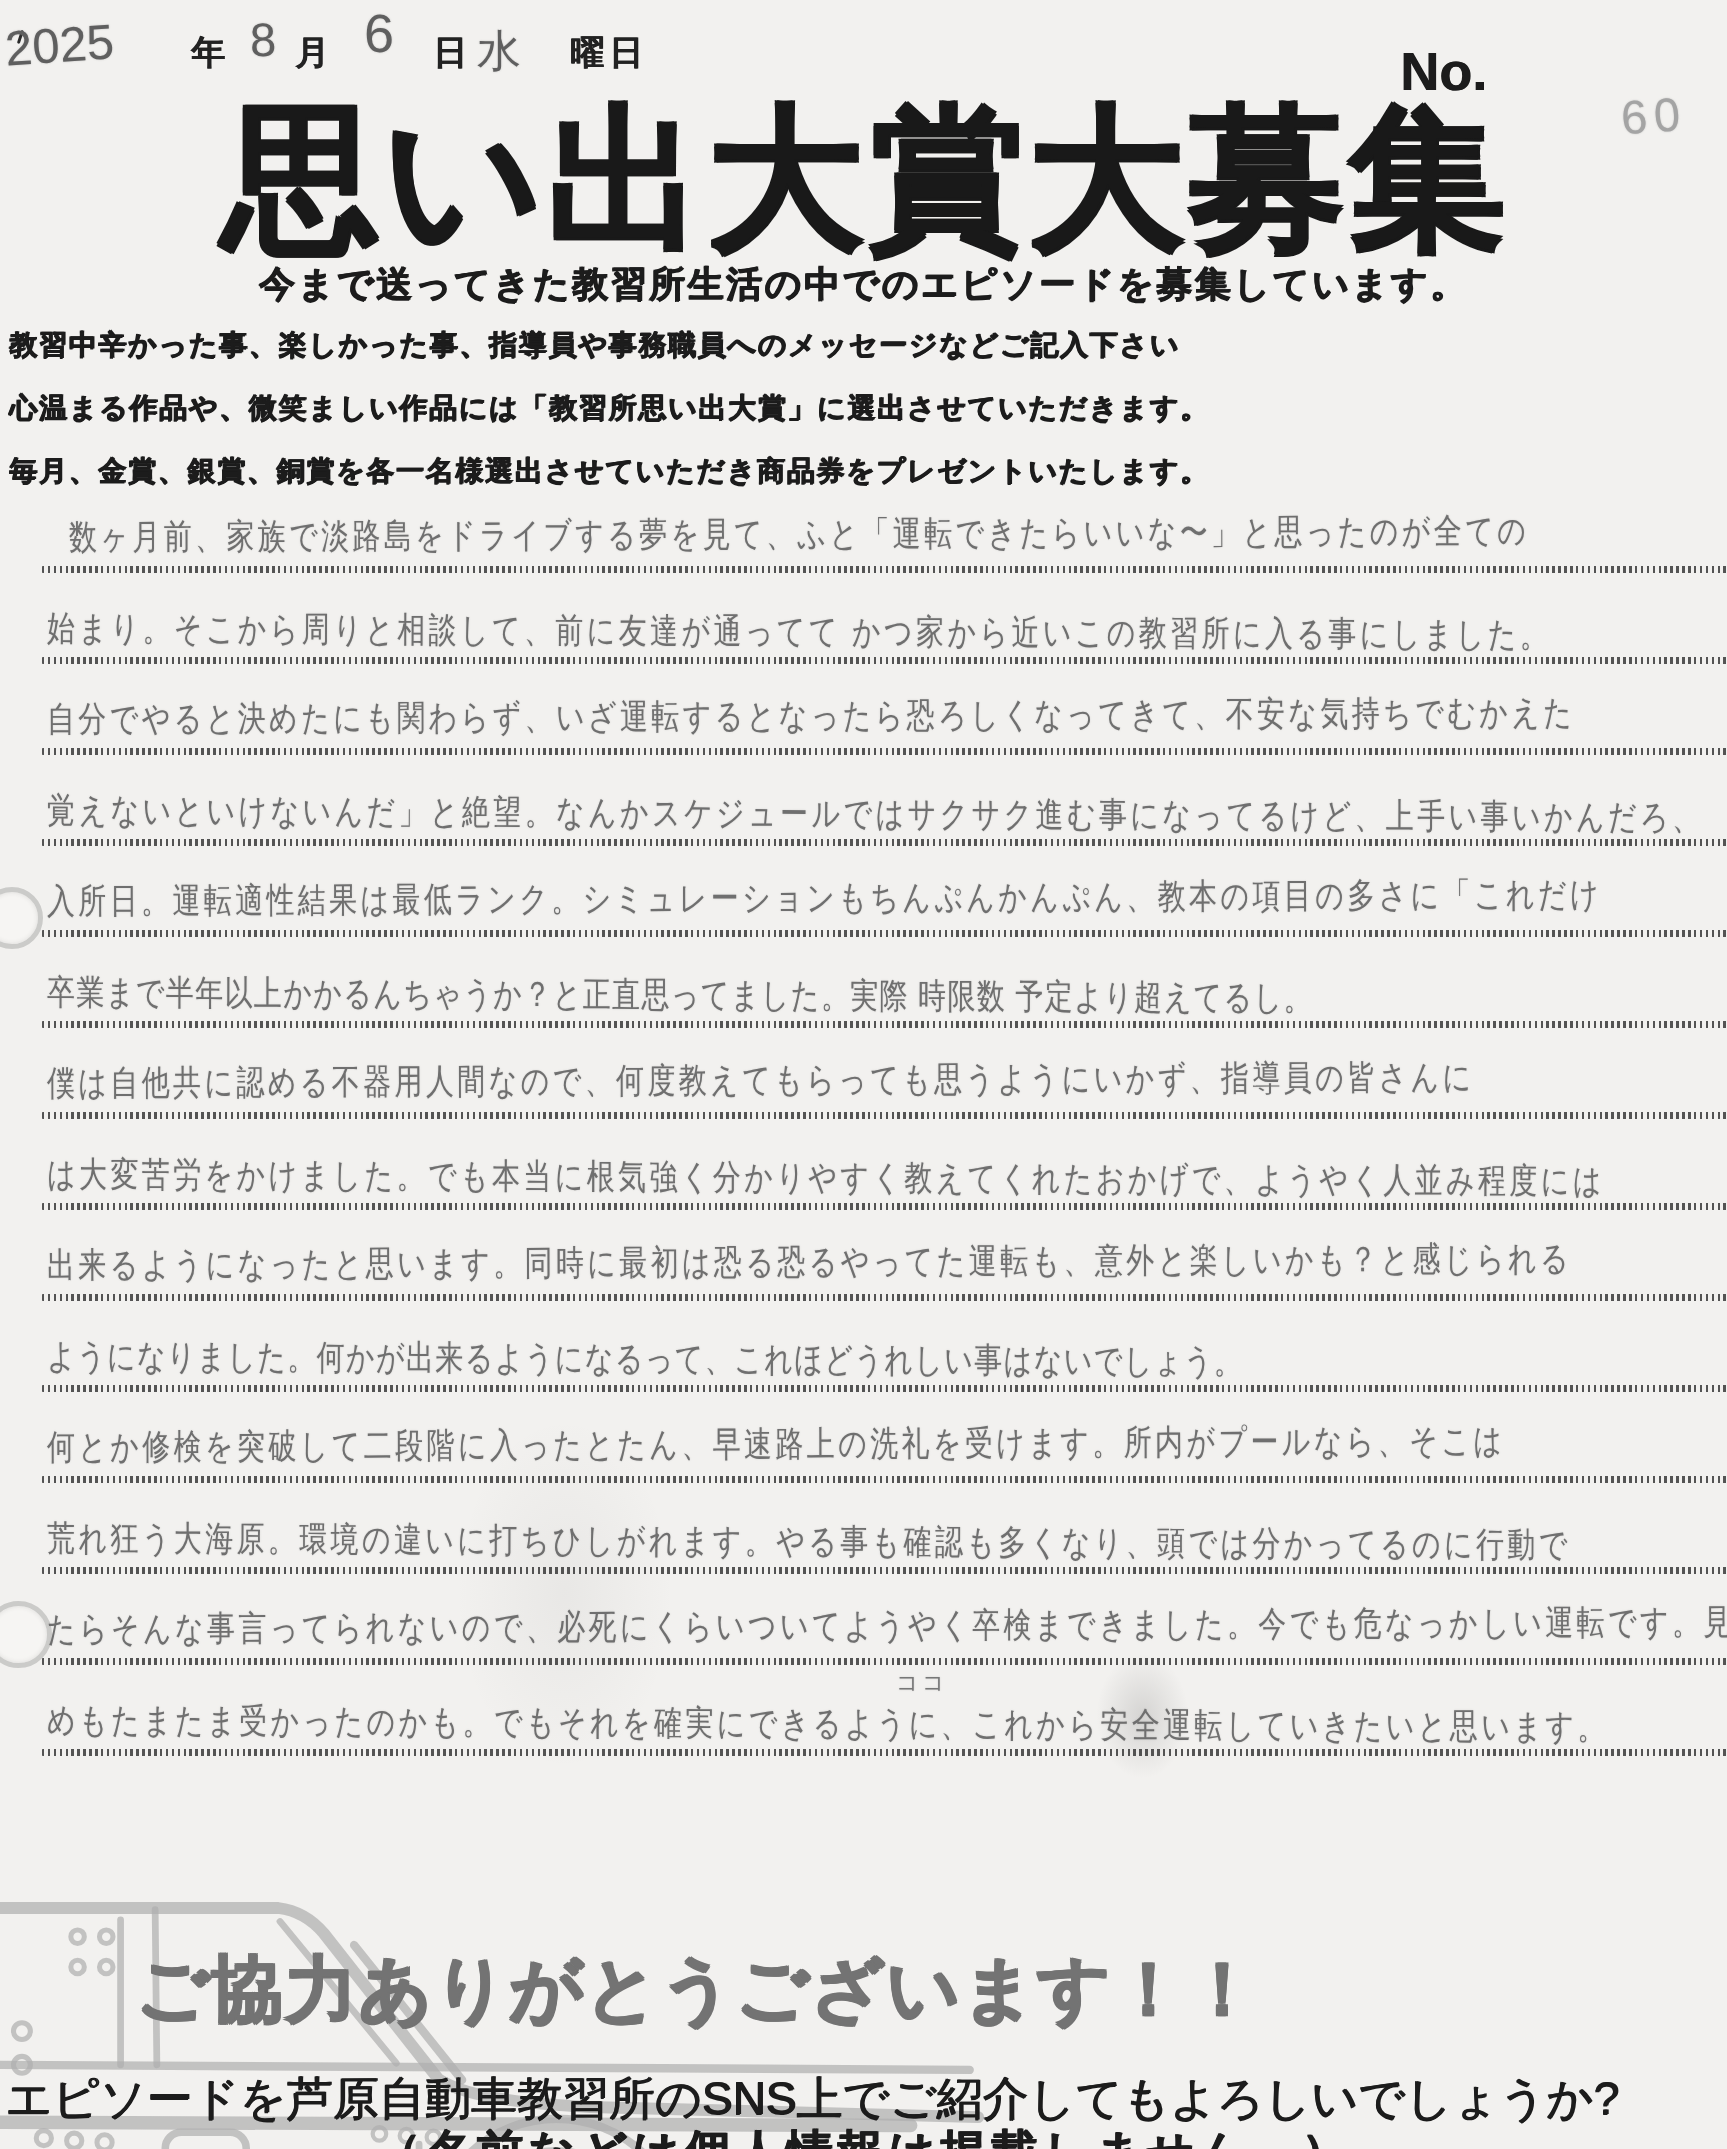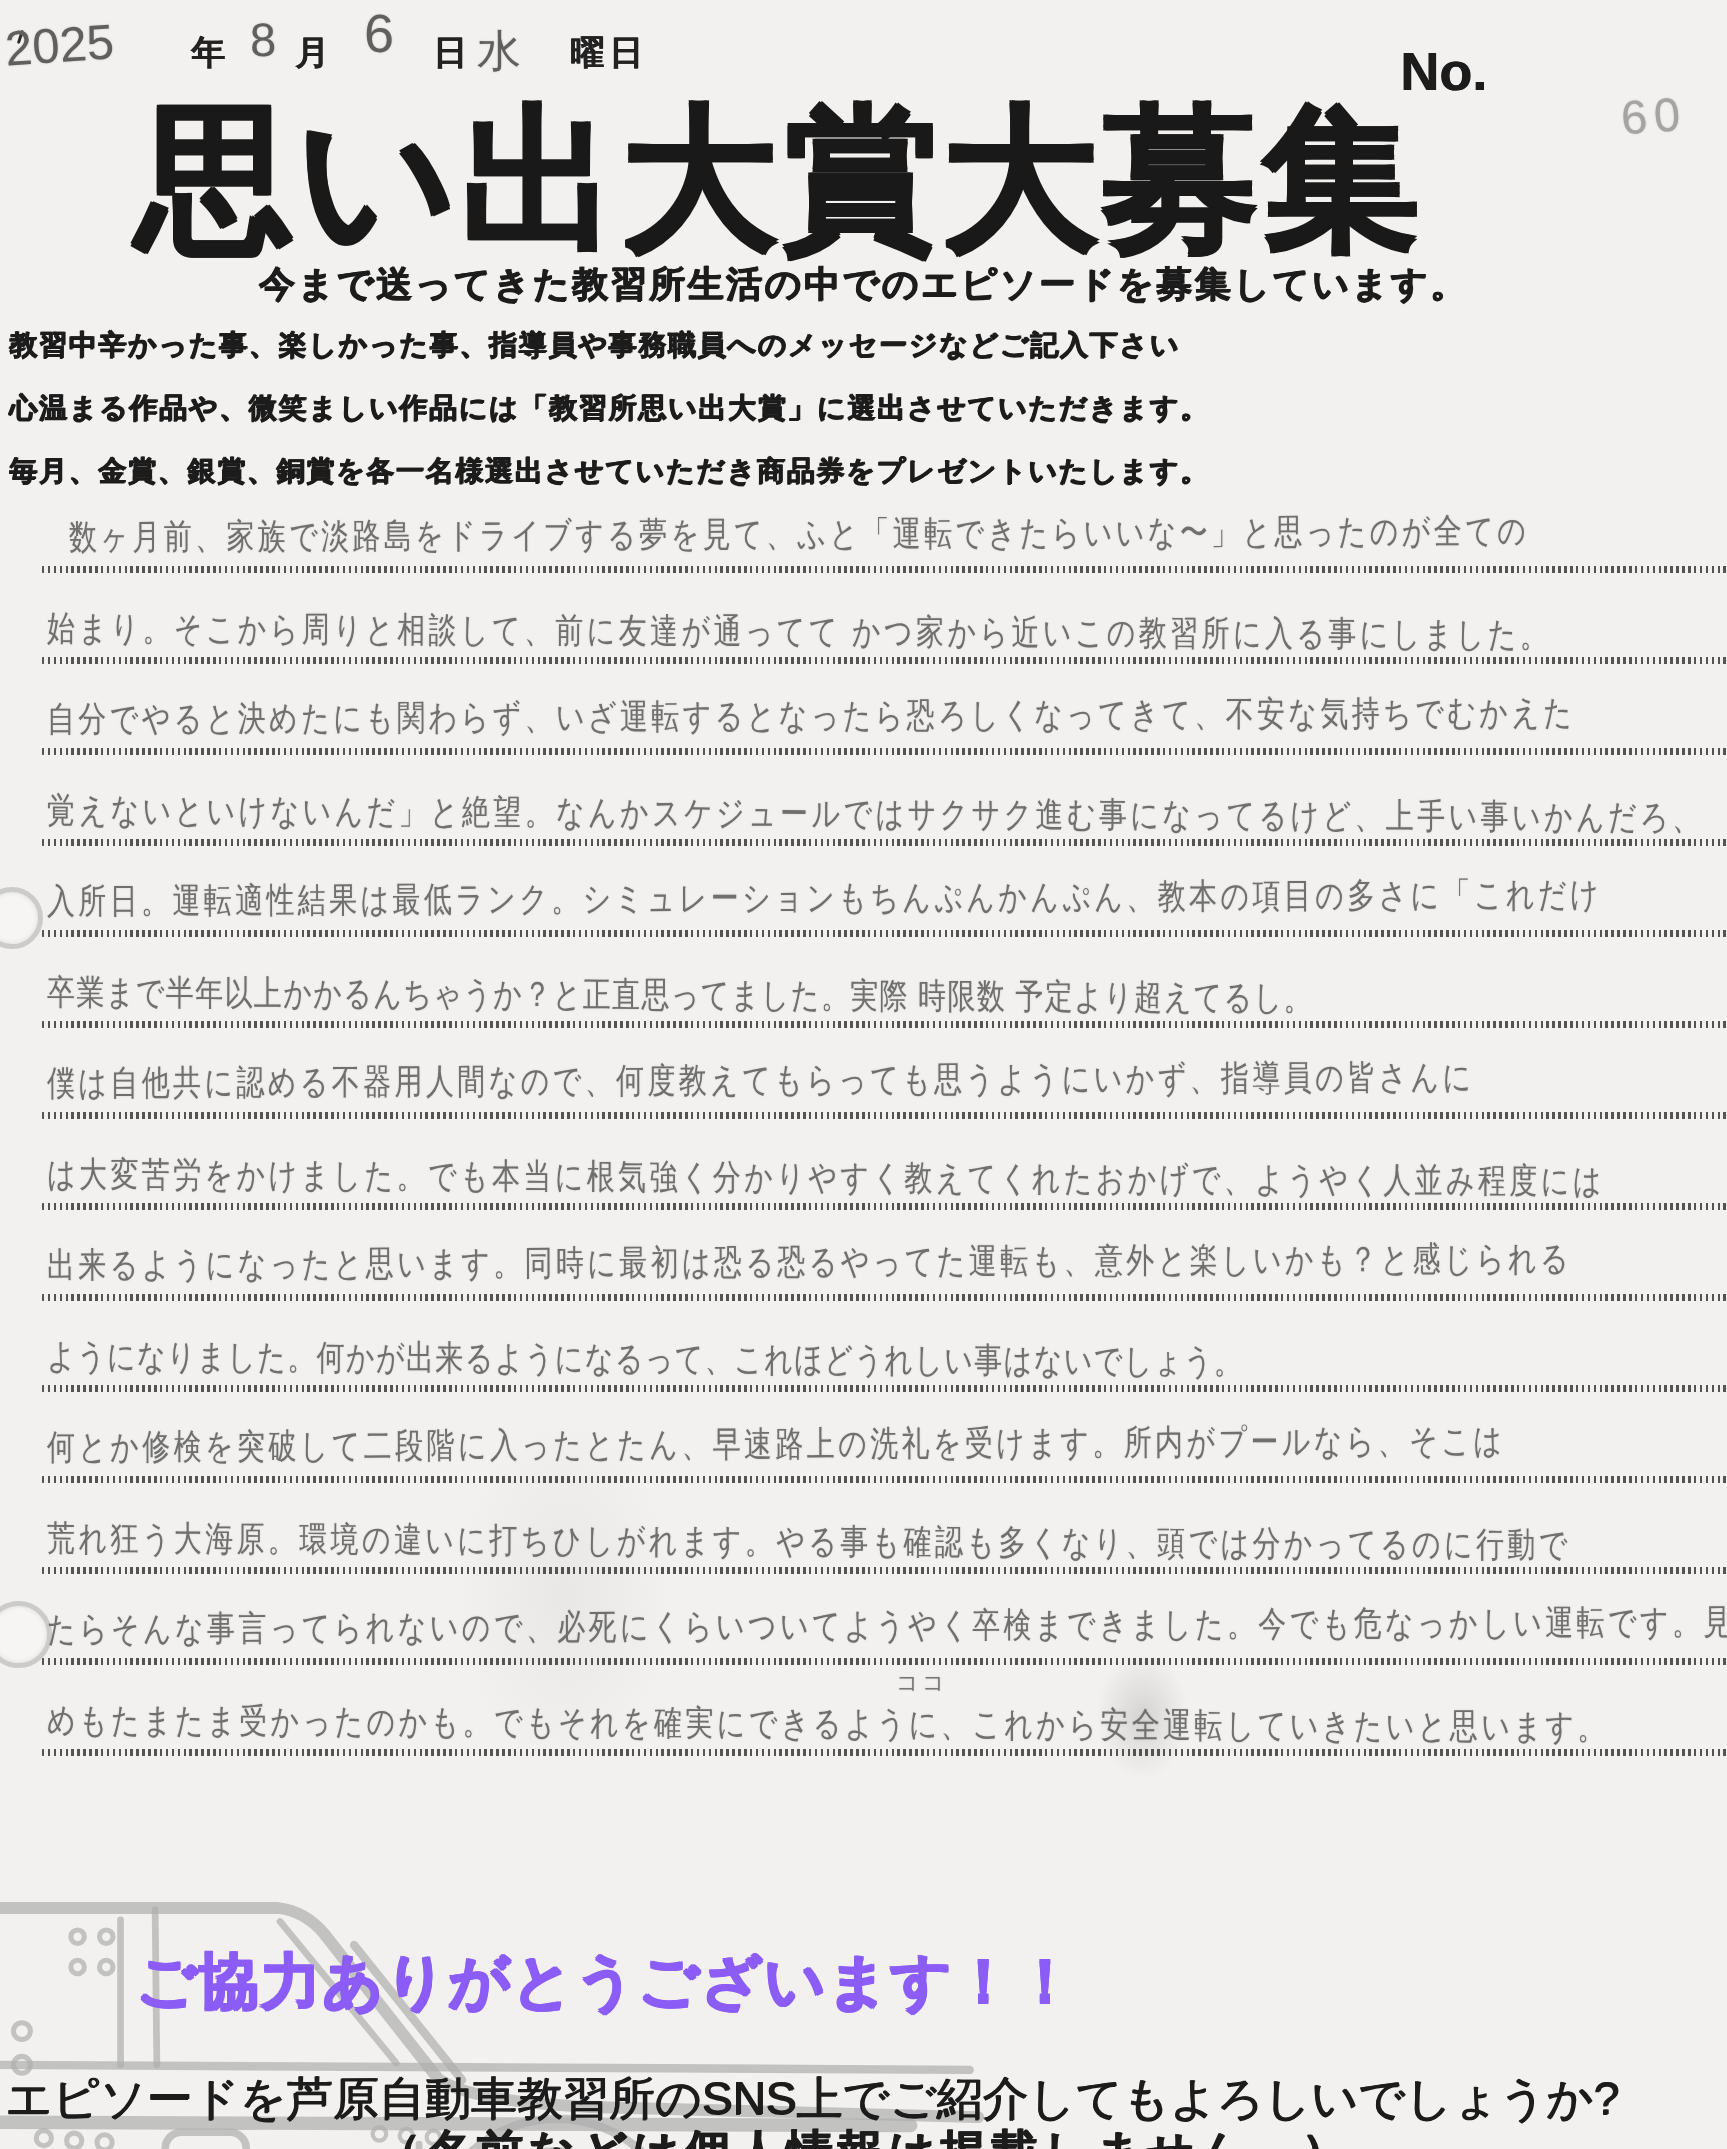--- a/index.html
+++ b/index.html
@@ -18,21 +18,21 @@
   #mol {left:295px; top:30px; font-size:34px;}
   #dy  {left:364px; top:1.7px;  font-size:54px;}
   #dyl {left:433px; top:30px; font-size:34px;}
   #wd  {left:477px; top:22px; font-size:44px;}
   #wdl {left:570px; top:30px; font-size:34px; letter-spacing:5px;}
   #no-label{left:1400px;top:40px;font-size:54px;font-weight:bold;text-shadow:0.8px 0 0 currentColor;}
   #no-stamp{left:1621px;top:88px;font-size:47px;color:#a4a4a4;letter-spacing:6.7px;transform:rotate(-4deg);text-shadow:0 0 1.7px rgba(150,150,150,.6);}
   .pen-mark{position:absolute;left:18.6px;top:30px;width:3.4px;height:13.5px;background:#2a2a2a;transform:rotate(18deg);border-radius:1.7px;}
   
   #main-title{
-    position:absolute;left:135px;top:74px;width:1459px;
+    position:absolute;left:135px;top:74px;width:1459px;text-align:center;
     font-size:157px;font-weight:bold;letter-spacing:3.4px;white-space:nowrap;color:#191919;
     text-shadow:2.5px 0 0 currentColor,0 2.5px 0 currentColor,2.5px 2.5px 0 currentColor;
   }
   #subtitle{
     position:absolute;left:0;top:260px;width:100%;text-align:center;
     font-size:36px;font-weight:bold;letter-spacing:2.5px;white-space:nowrap;
     text-shadow:1.3px 0 0 currentColor,0 1.3px 0 currentColor;
   }
   .intro-line{
     position:absolute;left:9px;width:1717px;font-size:28px;font-weight:bold;
@@ -56,22 +56,22 @@
   }
   .essay-row:nth-child(even) .hand{transform:scaleX(.8) rotate(.2deg);}
   .essay-row:first-child .hand{left:61px;}
   .essay-row:nth-child(6) .hand,.essay-row:nth-child(10) .hand{letter-spacing:1.7px;}
   #furigana{
     position:absolute;left:896px;top:1668px;font-size:22px;color:#777;
     letter-spacing:3.4px;text-shadow:0 0 1.7px rgba(120,120,120,.35);
   }
   
   #thanks{
-    position:absolute;left:135px;top:1941px;font-size:60px;font-weight:bold;white-space:nowrap;
-    letter-spacing:1.7px;color:#8b5cf6;
+    position:absolute;left:135px;top:1941px;font-size:72px;font-weight:bold;white-space:nowrap;
+    letter-spacing:1.7px;color:#737373;
     text-shadow:2.1px 0 0 currentColor,0 2.1px 0 currentColor,2.1px 2.1px 0 currentColor;
   }
   #sns{
     position:absolute;left:5px;top:2068px;font-size:46px;font-weight:normal;white-space:nowrap;
     letter-spacing:0;text-shadow:1.3px 0 0 currentColor,0 1.3px 0 currentColor;
   }
   #privacy{
     position:absolute;left:0;top:2121px;width:100%;text-align:center;
     font-size:46px;font-weight:bold;letter-spacing:5px;white-space:nowrap;
     text-shadow:1.3px 0 0 currentColor,0 1.3px 0 currentColor;

